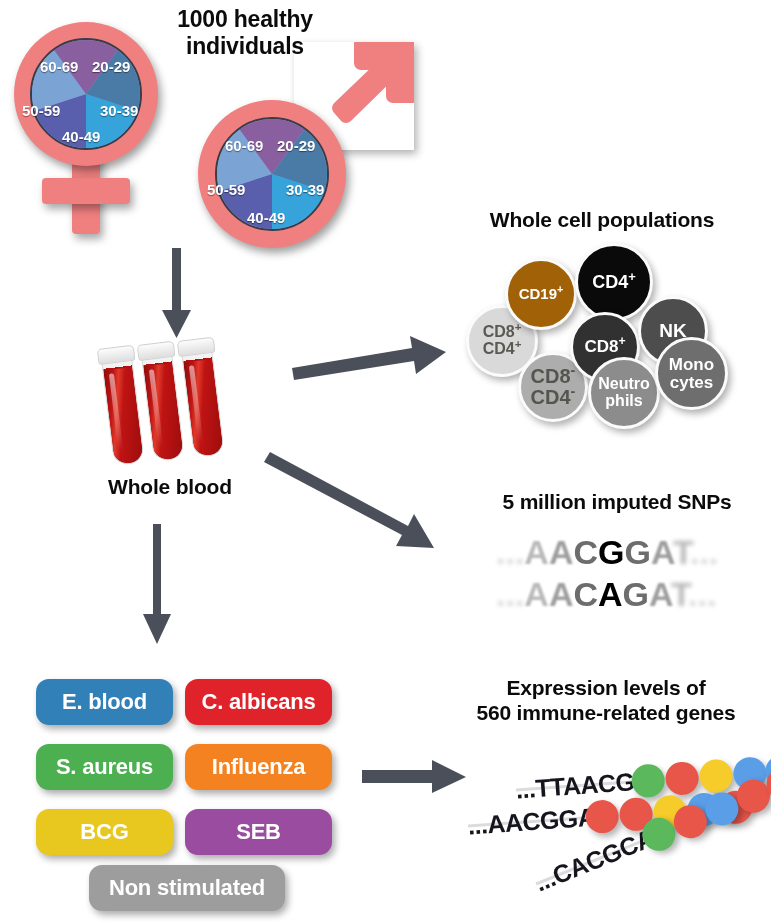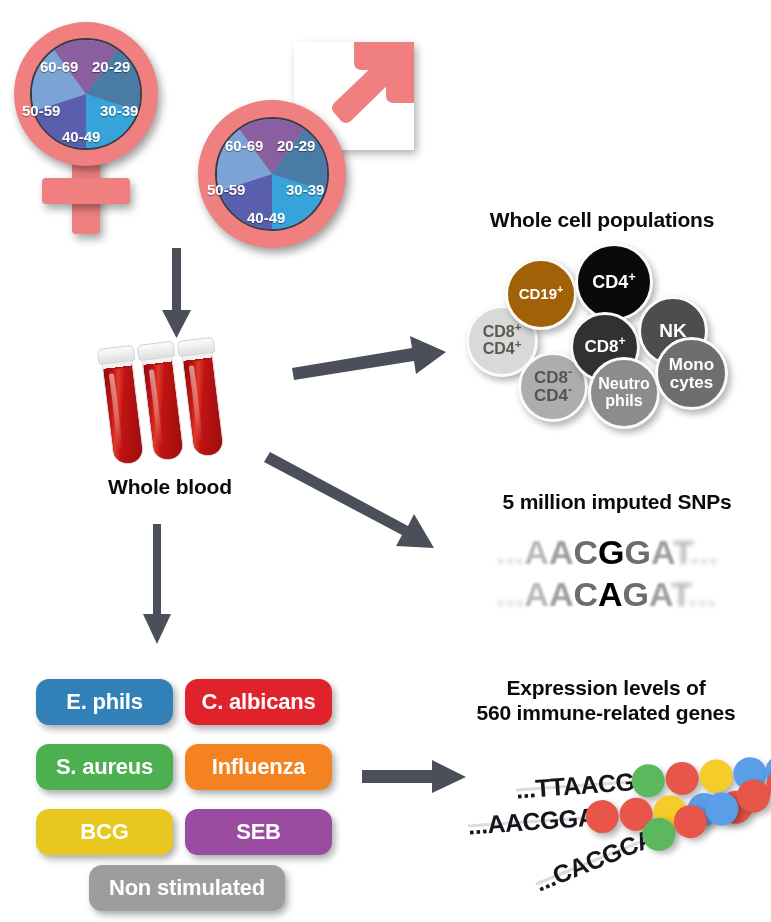--- a/index.html
+++ b/index.html
@@ -74,20 +74,24 @@
         font-size:25px;font-weight:600;color:#15151d;white-space:nowrap;
         letter-spacing:-.5px;}
   .dot{position:absolute;top:50%;width:33px;height:33px;border-radius:50%;
        transform:translateY(-50%);box-shadow:3px 4px 6px rgba(0,0,0,.3);}
 </style>
 </head>
 <body>
 
 <div class="stage">
 
+  <div class="hdr" style="left:150px;top:6px;width:190px;font-size:23px;">
+    <div>1000 healthy</div>
+    <div>individuals</div>
+  </div>
 
   <div class="sym" style="left:8px;top:16px;width:180px;height:230px;">
     <div class="fstem" style="left:64px;top:124px;width:28px;height:94px;border-radius:4px;"></div>
     <div class="fstem" style="left:34px;top:162px;width:88px;height:26px;border-radius:4px;"></div>
     <div class="ring" style="left:6px;top:6px;width:144px;height:144px;"></div>
     <div class="pieholder" style="left:22px;top:22px;width:112px;height:112px;">
       <div class="slice" style="background:#36a3da;transform:rotate(0deg) skewY(18deg);"></div>
       <div class="slice" style="background:#5a5fad;transform:rotate(72deg) skewY(18deg);"></div>
       <div class="slice" style="background:#7ba3d4;transform:rotate(144deg) skewY(18deg);"></div>
       <div class="slice" style="background:#8a5fa0;transform:rotate(216deg) skewY(18deg);"></div>
@@ -177,21 +181,21 @@
 
   <div class="hdr" style="left:452px;top:208px;width:300px;font-size:21px;">Whole cell populations</div>
 
   <div style="position:absolute;left:0;top:0;width:771px;height:440px;">
     <div class="cell" style="left:466px;top:305px;width:72px;height:72px;background:#d9d9d9;color:#5a5a52;font-size:16px;">
       <span>CD8<span class="sup">+</span><br>CD4<span class="sup">+</span></span>
     </div>
     <div class="cell" style="left:505px;top:258px;width:72px;height:72px;background:#a16207;color:#ffffff;font-size:15px;">
       <span>CD19<span class="sup">+</span></span>
     </div>
-    <div class="cell" style="left:518px;top:352px;width:70px;height:70px;background:#adadad;color:#55554d;font-size:17px;">
+    <div class="cell" style="left:518px;top:352px;width:70px;height:70px;background:#adadad;color:#55554d;font-size:20px;">
       <span>CD8<span class="sup">-</span><br>CD4<span class="sup">-</span></span>
     </div>
     <div class="cell" style="left:575px;top:243px;width:78px;height:78px;background:#0a0a0a;color:#ffffff;font-size:18px;">
       <span>CD4<span class="sup">+</span></span>
     </div>
     <div class="cell" style="left:570px;top:312px;width:70px;height:70px;background:#313131;color:#ffffff;font-size:17px;">
       <span>CD8<span class="sup">+</span></span>
     </div>
     <div class="cell" style="left:638px;top:296px;width:70px;height:70px;background:#4d4d4d;color:#ffffff;font-size:19px;">
       <span>NK</span>
@@ -208,21 +212,21 @@
 
   <div class="snp" style="left:496px;top:533px;">
     <span class="fade blurL">...</span><span class="dim blurM">A</span><span class="dim2 blurM">A</span><span class="mid">C</span><span class="hit">G</span><span class="mid">G</span><span class="dim2 blurM">A</span><span class="dim blurL">T</span><span class="fade blurL">...</span>
   </div>
 
   <div class="snp" style="left:496px;top:575px;">
     <span class="fade blurL">...</span><span class="dim blurM">A</span><span class="dim2 blurM">A</span><span class="mid">C</span><span class="hit">A</span><span class="mid">G</span><span class="dim2 blurM">A</span><span class="dim blurL">T</span><span class="fade blurL">...</span>
   </div>
 
   <div class="stimbox" style="left:36px;top:679px;width:137px;height:46px;background:#3280b8;">
-    <span>E. phils</span>
+    <span>E. blood</span>
   </div>
   <div class="stimbox" style="left:185px;top:679px;width:147px;height:46px;background:#e0232b;text-align:right;">
     <span>C. albicans</span>
   </div>
   <div class="stimbox" style="left:36px;top:744px;width:137px;height:46px;background:#4caf50;">
     <span>S. aureus</span>
   </div>
   <div class="stimbox" style="left:185px;top:744px;width:147px;height:46px;background:#f58220;">
     <span>Influenza</span>
   </div>

